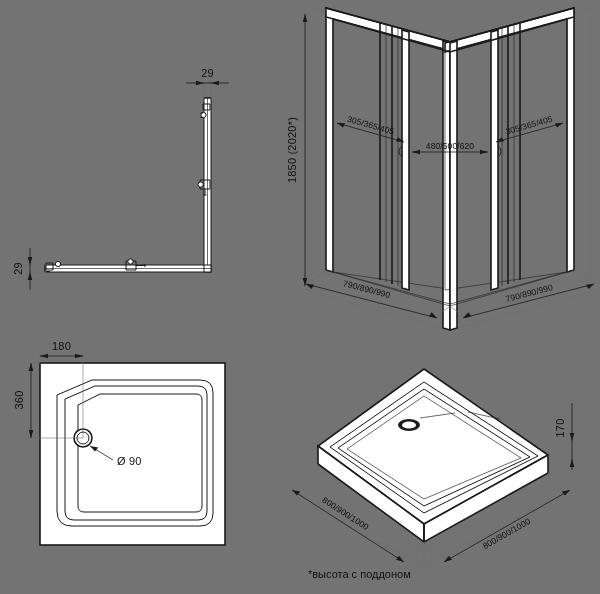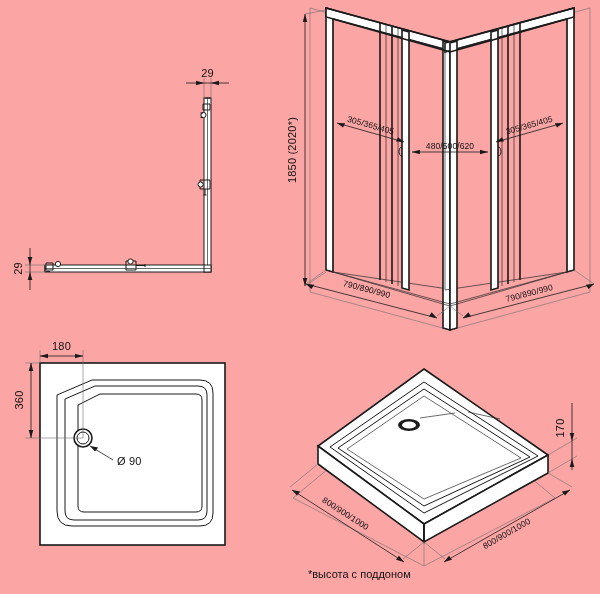--- a/index.html
+++ b/index.html
@@ -11,21 +11,21 @@
     width: 600px;
     height: 594px;
     font-family: "Liberation Sans", sans-serif;
     color: #1a1a1a;
     overflow: hidden;
   }
   #sheet {
     position: relative;
     width: 600px;
     height: 594px;
-    background: #fca5a5;
+    background: #737373;
     text-align: center;
   }
   #sheet svg {
     position: absolute;
     top: 0;
     left: 0;
     width: 600px;
     height: 594px;
   }
   .ln { stroke: #1a1a1a; fill: none; stroke-width: 1; }

